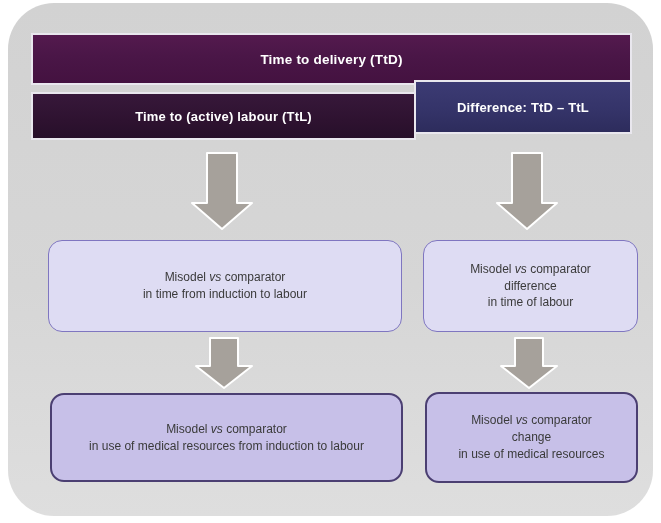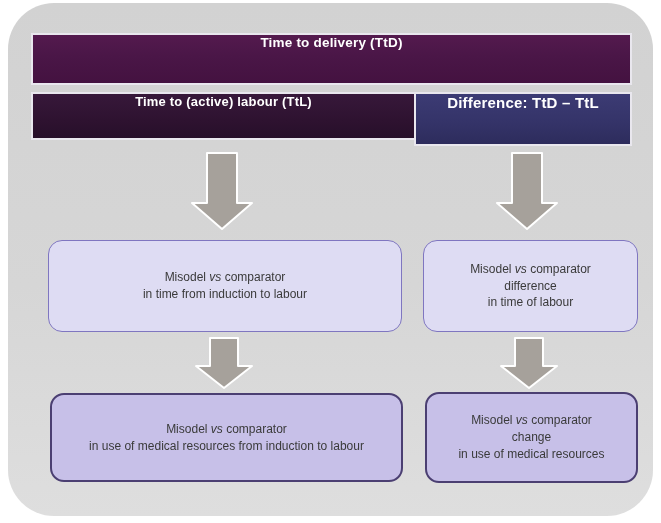--- a/index.html
+++ b/index.html
@@ -7,34 +7,34 @@
     position:relative;width:661px;height:523px;overflow:hidden;
     font-family:"Liberation Sans","DejaVu Sans",sans-serif;
     -webkit-font-smoothing:antialiased;
   }
   .panel{
     position:absolute;left:8px;top:3px;width:645px;height:513px;
     border-radius:46px;
     background:linear-gradient(180deg,#d2d2d2 0%,#d6d6d6 55%,#dedede 100%);
   }
   .bar{
-    position:absolute;display:flex;align-items:flex-start;justify-content:center;
+    position:absolute;display:flex;align-items:center;justify-content:center;
     color:#ffffff;font-weight:bold;font-size:13.5px;letter-spacing:.2px;
     border:2px solid #e9e7ee;box-sizing:border-box;text-align:center;
   }
   .bar-top{
     left:31px;top:33px;width:601px;height:52px;
     background:linear-gradient(180deg,#541a4e 0%,#4a1647 45%,#441240 100%);
   }
   .bar-left{
     left:31px;top:92px;width:385px;height:48px;font-size:13px;
     background:linear-gradient(180deg,#37183a 0%,#2e1230 60%,#270f2a 100%);
   }
   .bar-right{
-    left:414px;top:92px;width:218px;height:54px;font-size:15px;
+    left:414px;top:80px;width:218px;height:54px;font-size:13px;
     background:linear-gradient(180deg,#3c3b74 0%,#343368 60%,#2d2c5c 100%);
   }
   .arrow{position:absolute;}
   .box{
     position:absolute;box-sizing:border-box;border-radius:14px;
     display:flex;flex-direction:column;align-items:center;justify-content:center;
     text-align:center;color:#3a3a3a;font-size:12px;line-height:1.4;
     padding:4px 8px;
   }
   .box .it{font-style:italic;}

